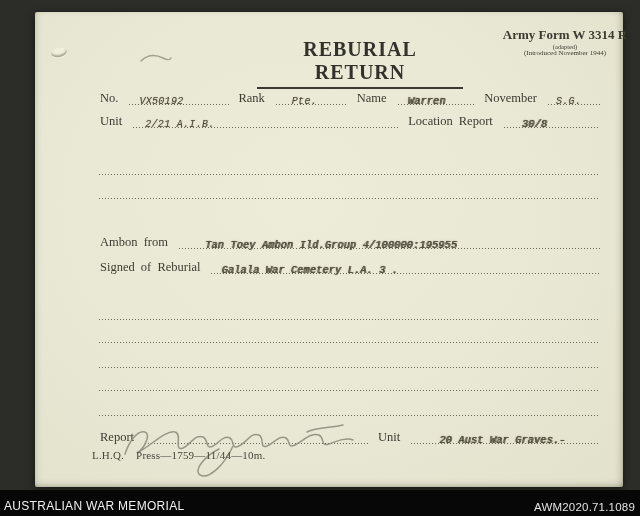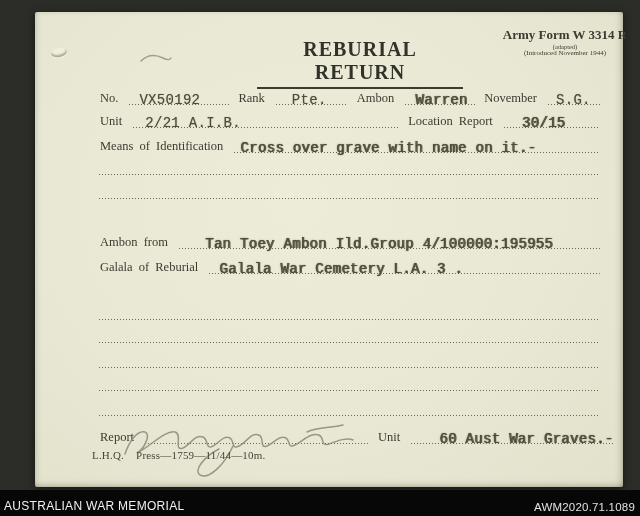--- a/index.html
+++ b/index.html
@@ -42,23 +42,24 @@
     font-size:12.5px;color:#3c3b30;white-space:nowrap;line-height:14px;
     padding:0 3px 0 1px;word-spacing:3px;flex:0 0 auto;
   }
   .seg{
     position:relative;height:16px;flex:0 0 auto;
     background:repeating-linear-gradient(90deg, rgba(92,90,72,.9) 0 1px, rgba(92,90,72,0) 1px 3px) bottom/100% 1px no-repeat;
   }
   .seg.grow{flex:1 1 auto;}
   .typed{
     position:relative;top:1px;display:inline-block;white-space:nowrap;
-    font-family:"Liberation Mono", monospace;font-size:14px;line-height:14px;
+    font-family:"Liberation Mono", monospace;font-size:10px;line-height:14px;
     color:#4f4c3a;letter-spacing:.3px;
     text-shadow:0 0 1px rgba(79,76,58,.55);
+    font-style:italic;
   }
   .smudge{
     text-shadow:1px 0 0 rgba(70,66,50,.8), 0 0 1.5px rgba(70,66,50,.65);
   }
   .fine{
     position:absolute;left:57px;top:437px;font-size:11px;color:#46453a;letter-spacing:.2px;
   }
   .fine .gap{display:inline-block;width:12px;}
   .sig{position:absolute;left:86px;top:392px;pointer-events:none;}
   
@@ -89,53 +90,49 @@
       <span class="l1">Army Form W 3314 R</span>
       <span class="l2">(adapted)</span>
       <span class="l3">(Introduced November 1944)</span>
     </div>
 
     <div class="row" style="top:77px">
       <span class="lbl">No.</span>
       <span class="seg" style="flex-basis:100px"><span class="typed" style="padding-left:10px">VX50192</span></span>
       <span class="lbl">Rank</span>
       <span class="seg" style="flex-basis:72px"><span class="typed" style="padding-left:16px">Pte.</span></span>
-      <span class="lbl">Ambon</span>
+      <span class="lbl">Name</span>
       <span class="seg grow"><span class="typed smudge" style="padding-left:10px">Warren</span></span>
       <span class="lbl">November</span>
       <span class="seg" style="flex-basis:52px"><span class="typed" style="padding-left:8px">S.G.</span></span>
     </div>
 
     <div class="row" style="top:100px">
       <span class="lbl">Unit</span>
       <span class="seg" style="flex-basis:266px"><span class="typed" style="padding-left:12px">2/21 A.I.B.</span></span>
       <span class="lbl">Location Report</span>
-      <span class="seg grow"><span class="typed smudge" style="padding-left:18px">30/15</span></span>
+      <span class="seg grow"><span class="typed smudge" style="padding-left:18px">30/8</span></span>
     </div>
 
-    <div class="row" style="top:125px">
-      <span class="lbl">Means of Identification</span>
-      <span class="seg grow"><span class="typed smudge" style="padding-left:6px">Cross over grave with name on it.-</span></span>
-    </div>
 
     <div class="row" style="top:147px">
         <span class="seg grow"></span>
       </div>
     <div class="row" style="top:171px">
         <span class="seg grow"></span>
       </div>
 
 
     <div class="row" style="top:221px">
       <span class="lbl">Ambon from</span>
       <span class="seg grow"><span class="typed smudge" style="padding-left:26px">Tan Toey Ambon Ild.Group 4/100000:195955</span></span>
     </div>
 
     <div class="row" style="top:246px">
-      <span class="lbl">Galala of Reburial</span>
+      <span class="lbl">Signed of Reburial</span>
       <span class="seg grow"><span class="typed smudge" style="padding-left:10px">Galala War Cemetery  L.A. 3 .</span></span>
     </div>
 
 
     <div class="row" style="top:292px">
         <span class="seg grow"></span>
       </div>
     <div class="row" style="top:315px">
         <span class="seg grow"></span>
       </div>
@@ -146,21 +143,21 @@
         <span class="seg grow"></span>
       </div>
     <div class="row" style="top:388px">
         <span class="seg grow"></span>
       </div>
 
     <div class="row" style="top:416px">
       <span class="lbl">Report</span>
       <span class="seg" style="flex-basis:224px"></span>
       <span class="lbl">Unit</span>
-      <span class="seg grow"><span class="typed smudge" style="padding-left:28px">60 Aust War Graves.-</span></span>
+      <span class="seg grow"><span class="typed smudge" style="padding-left:28px">20 Aust War Graves.-</span></span>
     </div>
 
     <svg class="sig" width="244" height="86" viewBox="0 0 244 86">
       <g fill="none" stroke="#8e8b7d" stroke-width="1.5" stroke-linecap="round" opacity=".88">
         <path d="M4,50 C8,38 16,26 24,28 C30,30 24,44 16,49 C30,42 44,26 54,28 C62,30 52,48 62,44 C70,40 74,30 82,33 C88,36 84,46 92,42 C98,39 102,31 109,34 C114,37 110,46 118,42 C126,38 130,28 138,31 C144,34 138,45 146,42 C153,39 158,31 165,34 C170,37 166,45 174,41 C182,37 190,28 198,31 C204,34 199,43 208,40 C216,37 226,33 232,36"></path>
         <path d="M112,42 C104,60 88,76 79,71 C72,66 84,52 98,45"></path>
         <path d="M186,28 C196,23 210,24 222,21"></path>
       </g>
     </svg>
 

